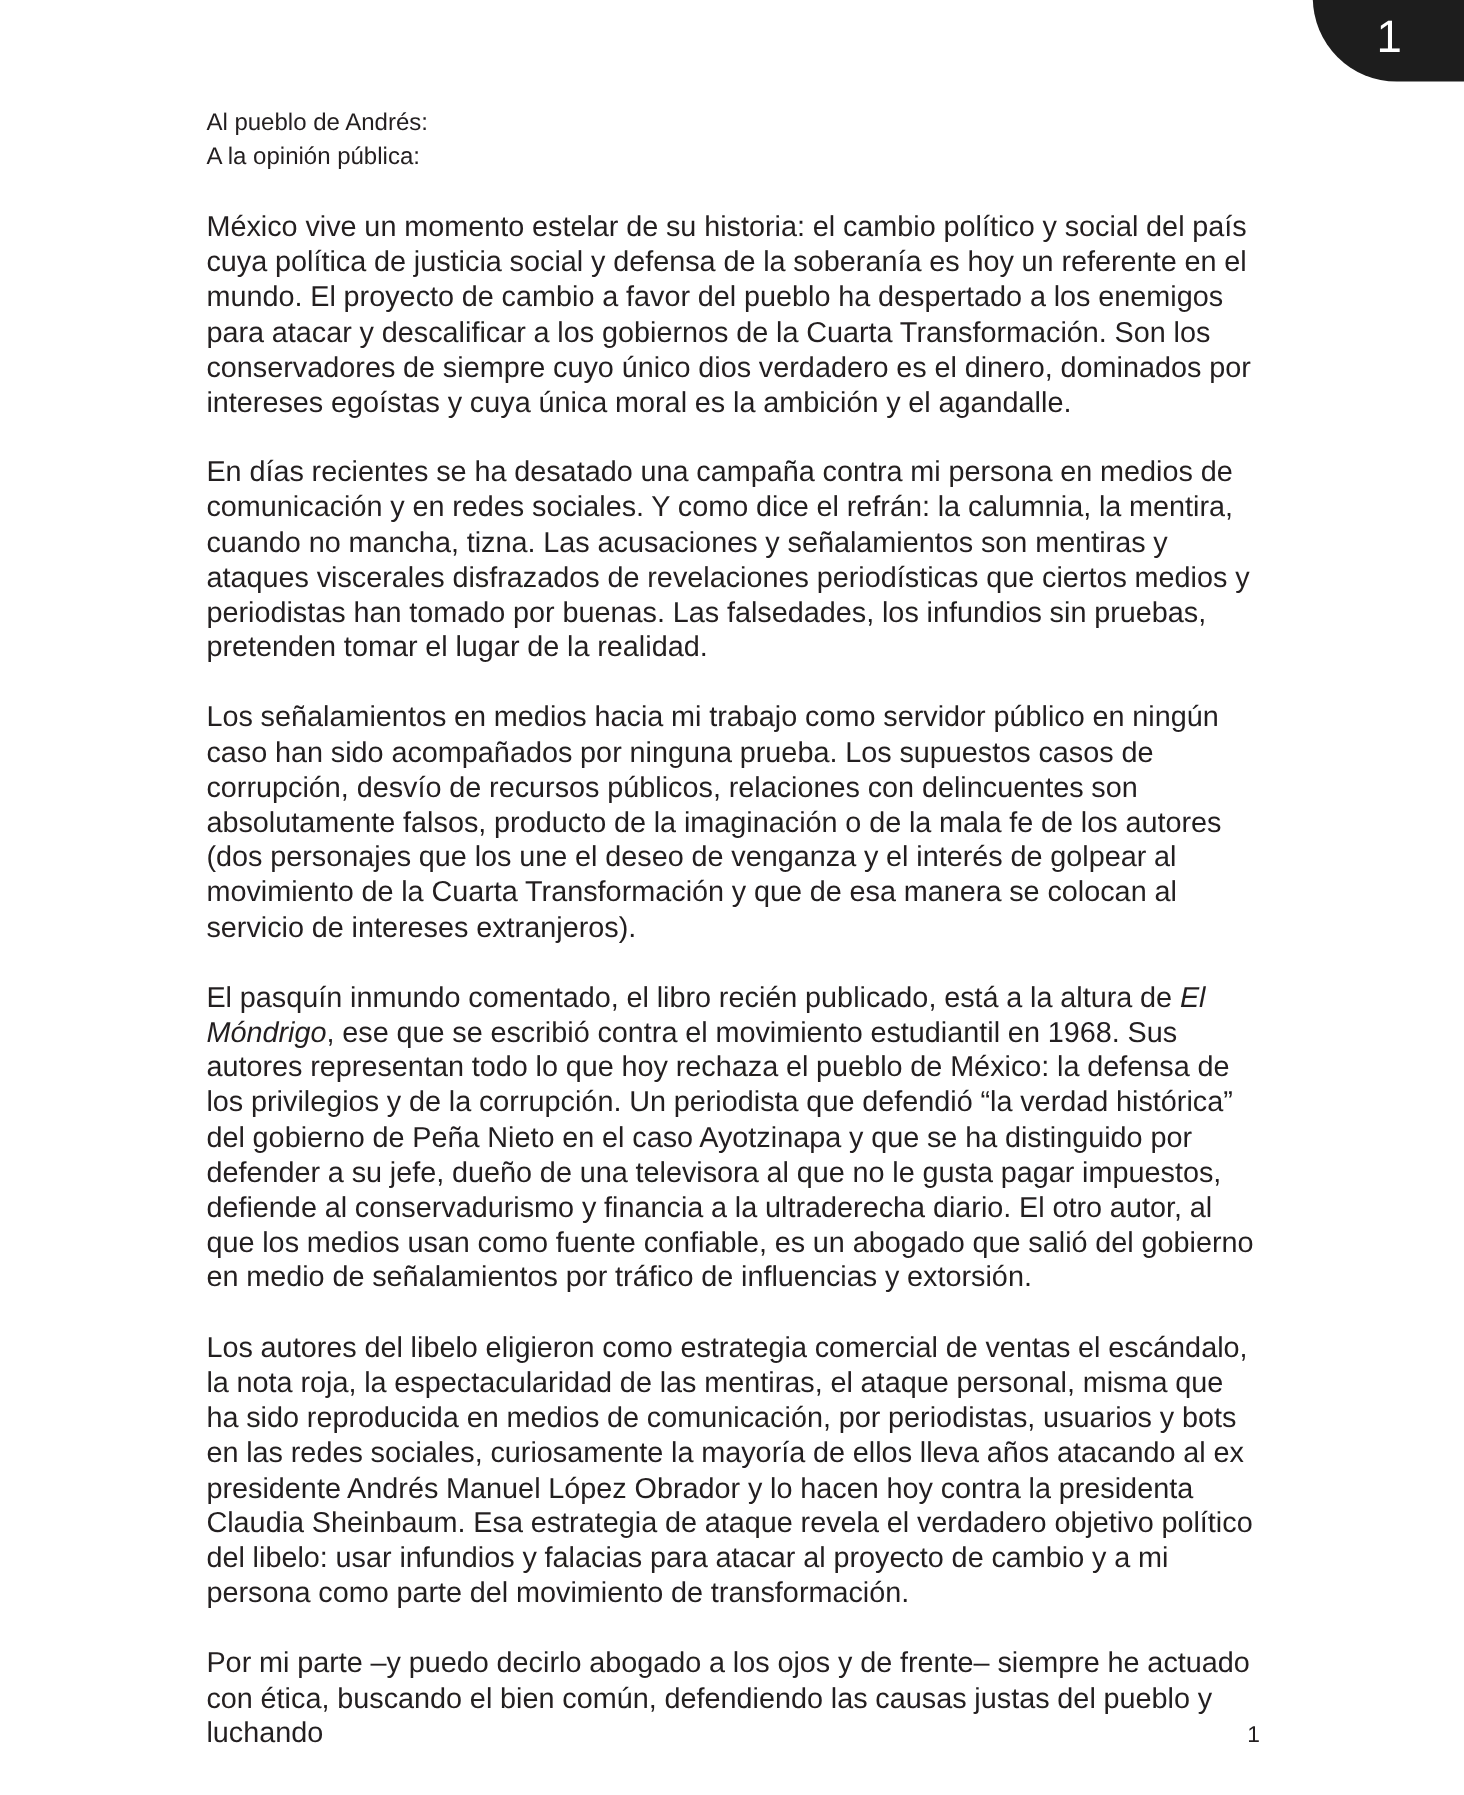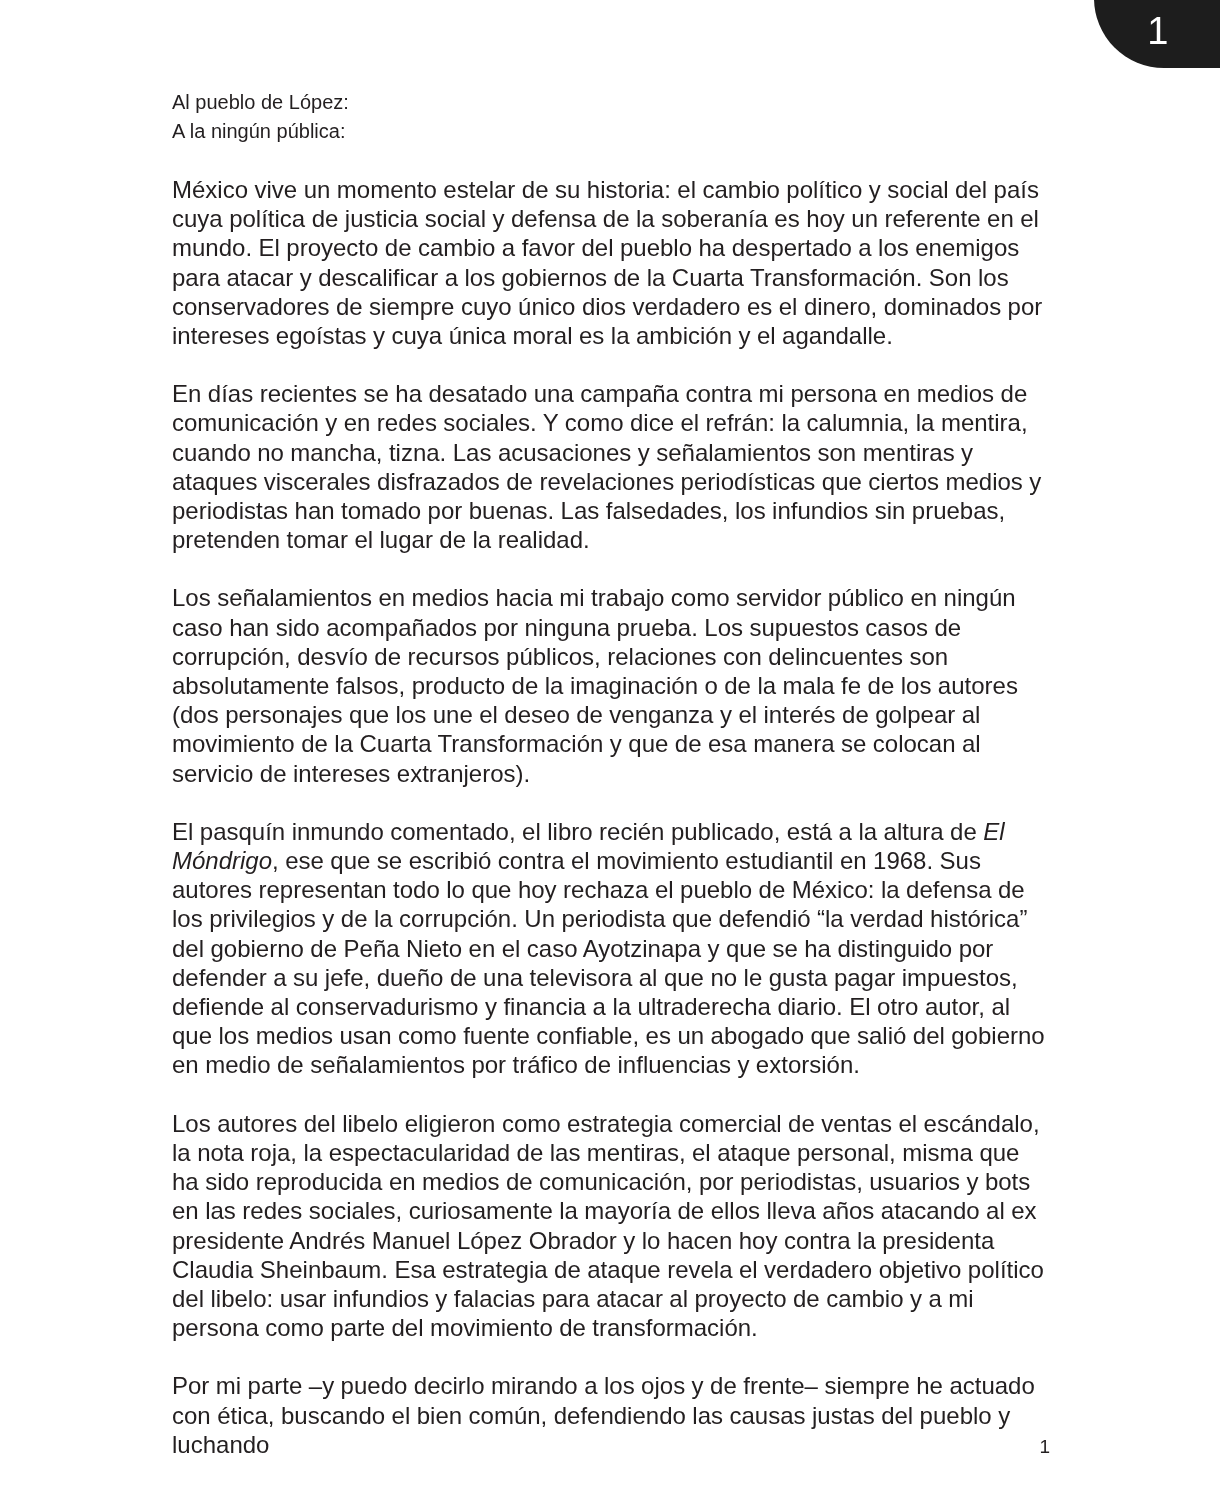--- a/index.html
+++ b/index.html
@@ -79,31 +79,31 @@
 </head>
 <body>
 
 <div class="page-badge">
   <span class="badge-num">1</span>
 </div>
 
 <div class="doc">
 
   <div class="salutation">
-    <span class="line">Al pueblo de López:</span>
-    <span class="line">A la ningún pública:</span>
+    <span class="line">Al pueblo de Andrés:</span>
+    <span class="line">A la opinión pública:</span>
   </div>
 
   <p class="para">México vive un momento estelar de su historia: el cambio político y social del país cuya política de justicia social y defensa de la soberanía es hoy un referente en el mundo. El proyecto de cambio a favor del pueblo ha despertado a los enemigos para atacar y descalificar a los gobiernos de la Cuarta Transformación. Son los conservadores de siempre cuyo único dios verdadero es el dinero, dominados por intereses egoístas y cuya única moral es la ambición y el agandalle.</p>
 
   <p class="para">En días recientes se ha desatado una campaña contra mi persona en medios de comunicación y en redes sociales. Y como dice el refrán: la calumnia, la mentira, cuando no mancha, tizna. Las acusaciones y señalamientos son mentiras y ataques viscerales disfrazados de revelaciones periodísticas que ciertos medios y periodistas han tomado por buenas. Las falsedades, los infundios sin pruebas, pretenden tomar el lugar de la realidad.</p>
 
   <p class="para">Los señalamientos en medios hacia mi trabajo como servidor público en ningún caso han sido acompañados por ninguna prueba. Los supuestos casos de corrupción, desvío de recursos públicos, relaciones con delincuentes son absolutamente falsos, producto de la imaginación o de la mala fe de los autores (dos personajes que los une el deseo de venganza y el interés de golpear al movimiento de la Cuarta Transformación y que de esa manera se colocan al servicio de intereses extranjeros).</p>
 
   <p class="para"><span>El pasquín inmundo comentado, el libro recién publicado, está a la altura de </span><span class="it">El Móndrigo</span><span>, ese que se escribió contra el movimiento estudiantil en 1968. Sus autores representan todo lo que hoy rechaza el pueblo de México: la defensa de los privilegios y de la corrupción. Un periodista que defendió “la verdad histórica” del gobierno de Peña Nieto en el caso Ayotzinapa y que se ha distinguido por defender a su jefe, dueño de una televisora al que no le gusta pagar impuestos, defiende al conservadurismo y financia a la ultraderecha diario. El otro autor, al que los medios usan como fuente confiable, es un abogado que salió del gobierno en medio de señalamientos por tráfico de influencias y extorsión.</span></p>
 
   <p class="para">Los autores del libelo eligieron como estrategia comercial de ventas el escándalo, la nota roja, la espectacularidad de las mentiras, el ataque personal, misma que ha sido reproducida en medios de comunicación, por periodistas, usuarios y bots en las redes sociales, curiosamente la mayoría de ellos lleva años atacando al ex presidente Andrés Manuel López Obrador y lo hacen hoy contra la presidenta Claudia Sheinbaum. Esa estrategia de ataque revela el verdadero objetivo político del libelo: usar infundios y falacias para atacar al proyecto de cambio y a mi persona como parte del movimiento de transformación.</p>
 
-  <p class="para">Por mi parte –y puedo decirlo mirando a los ojos y de frente– siempre he actuado con ética, buscando el bien común, defendiendo las causas justas del pueblo y luchando</p>
+  <p class="para">Por mi parte –y puedo decirlo abogado a los ojos y de frente– siempre he actuado con ética, buscando el bien común, defendiendo las causas justas del pueblo y luchando</p>
 
   <div class="footer-num">1</div>
 
 </div>
 
 </body></html>

